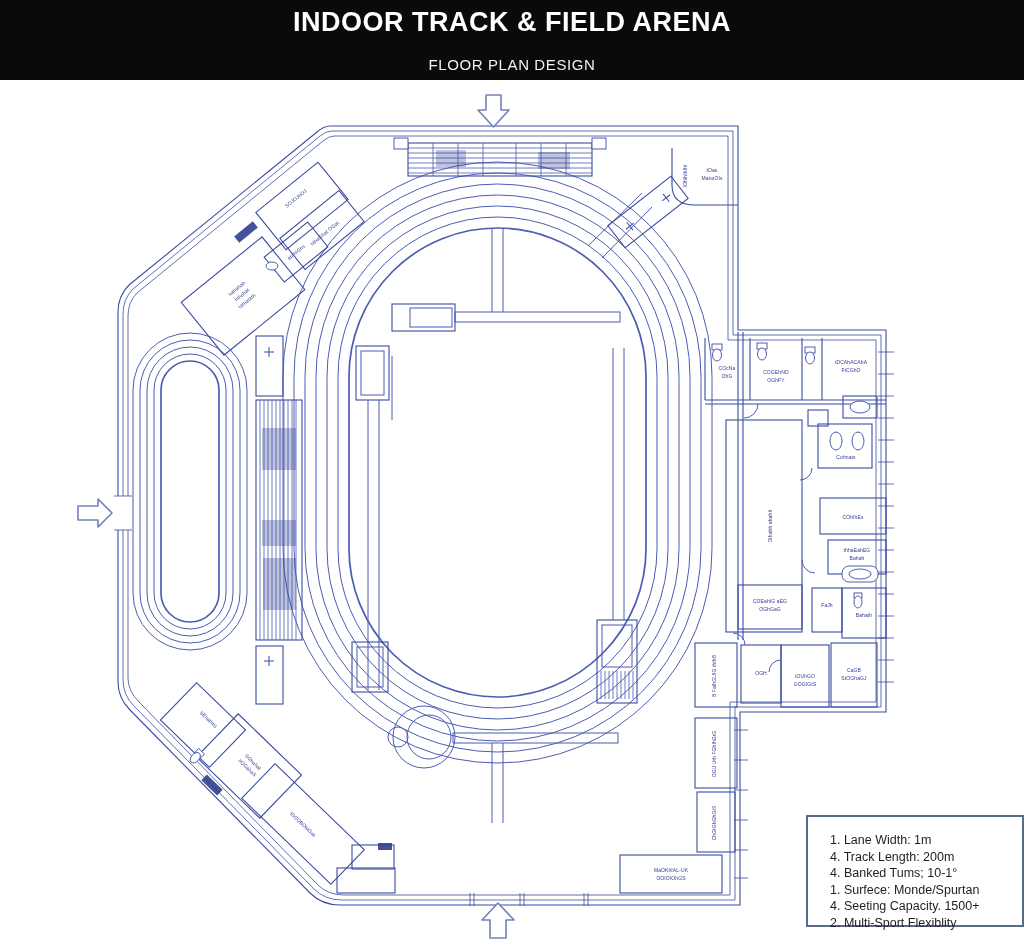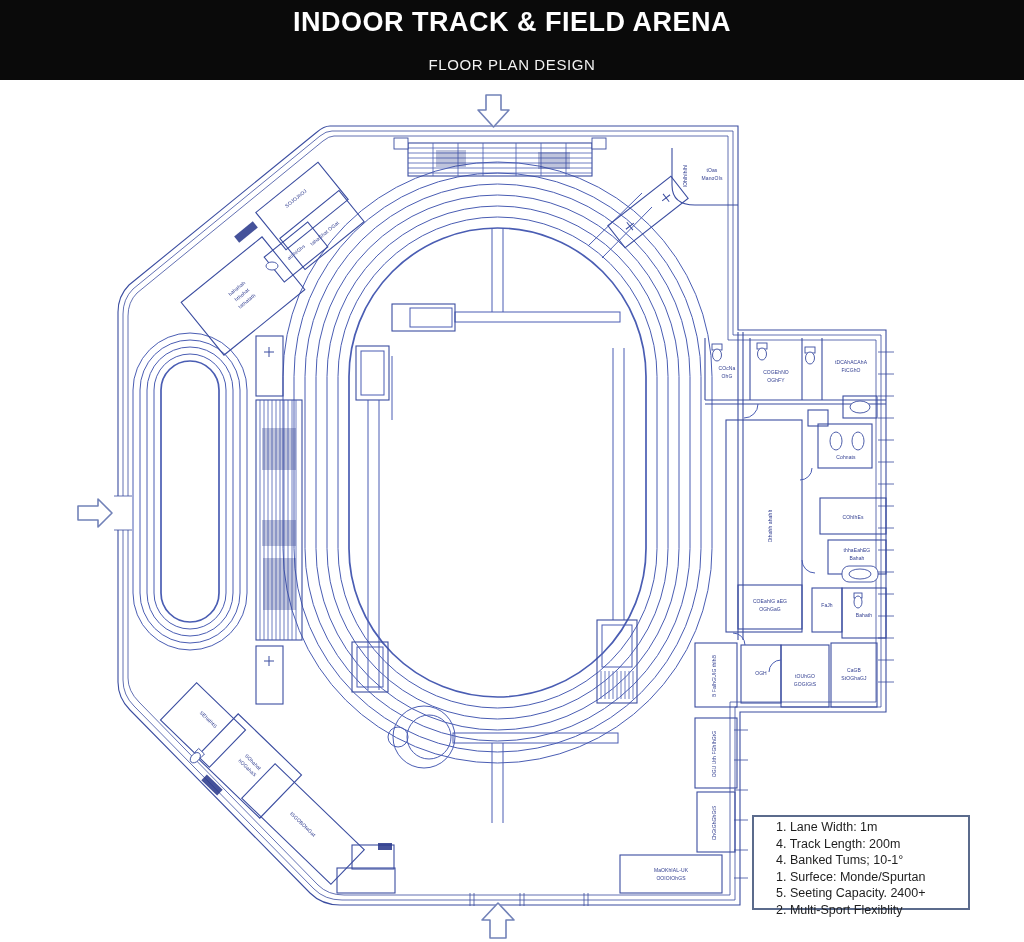--- a/index.html
+++ b/index.html
@@ -3,22 +3,22 @@
 <meta charset="utf-8">
 <style>
   html,body{margin:0;padding:0;}
   body{width:1024px;height:942px;position:relative;background:#ffffff;
        font-family:"Liberation Sans",sans-serif;overflow:hidden;}
   .header{position:absolute;top:0;left:0;width:1024px;height:80px;background:#0a0a0a;
           color:#fff;display:flex;flex-direction:column;align-items:center;justify-content:center;gap:18px;}
   .header h1{margin:0;font-size:27px;font-weight:bold;letter-spacing:.5px;}
   .header .sub{font-size:15px;letter-spacing:.6px;color:#f2f2f2;}
   .plan{position:absolute;top:0;left:0;}
-  .notes{position:absolute;left:752px;top:815px;width:218px;height:95px;border:2px solid #5b6b8c;
-         background:#fff;box-sizing:border-box;padding:2px 4px 0 22px;font-size:12.5px;
+  .notes{position:absolute;left:806px;top:815px;width:218px;height:112px;border:2px solid #5b6b8c;
+         background:#fff;box-sizing:border-box;padding:15px 4px 0 22px;font-size:12.5px;
          line-height:1.32;color:#1e1e1e;}
   
   .w{stroke:#3b4da0;fill:none;stroke-width:1.1px;}
   .t{stroke:#4a5db3;fill:none;stroke-width:1px;}
   .thin{stroke-width:.8px;}
   .thick{stroke-width:1.7px;}
   .fx{stroke:#3b4da0;fill:#ffffff;stroke-width:.9px;}
   .dark{fill:#2b3a8c;stroke:none;opacity:.88;}
   .smudge{fill:#2b3a8c;stroke:none;opacity:.3;}
   .lbl{fill:#2f3c8f;font-size:5px;font-family:"Liberation Sans",sans-serif;
@@ -261,15 +261,15 @@
 <div class="header">
   <h1>INDOOR TRACK &amp; FIELD ARENA</h1>
   <div class="sub">FLOOR PLAN DESIGN</div>
 </div>
 
 <div class="notes">
   <div>1. Lane Width: 1m</div>
   <div>4. Track Length: 200m</div>
   <div>4. Banked Tums; 10-1°</div>
   <div>1. Surfece: Monde/Spurtan</div>
-  <div>5. Seeting Capacity. 2400+</div>
+  <div>4. Seeting Capacity. 1500+</div>
   <div>2. Multi-Sport Flexiblity</div>
 </div>
 
 </body></html>

